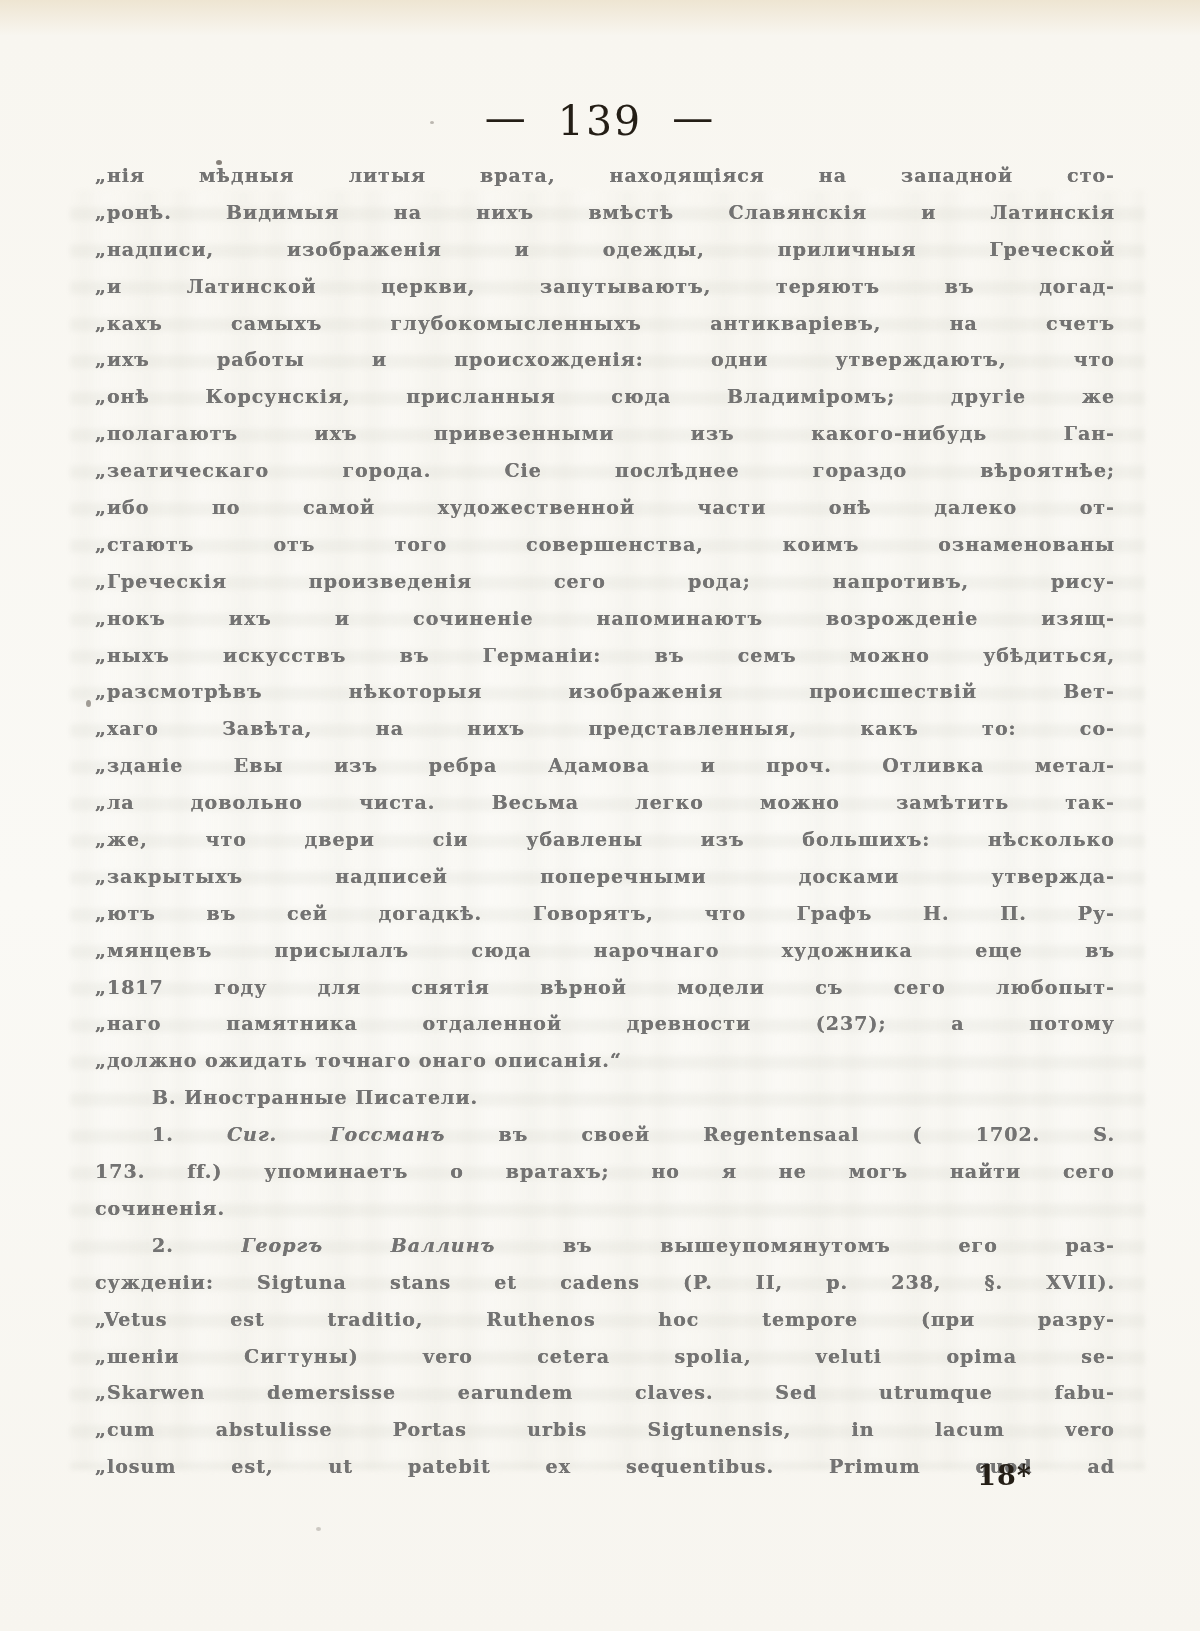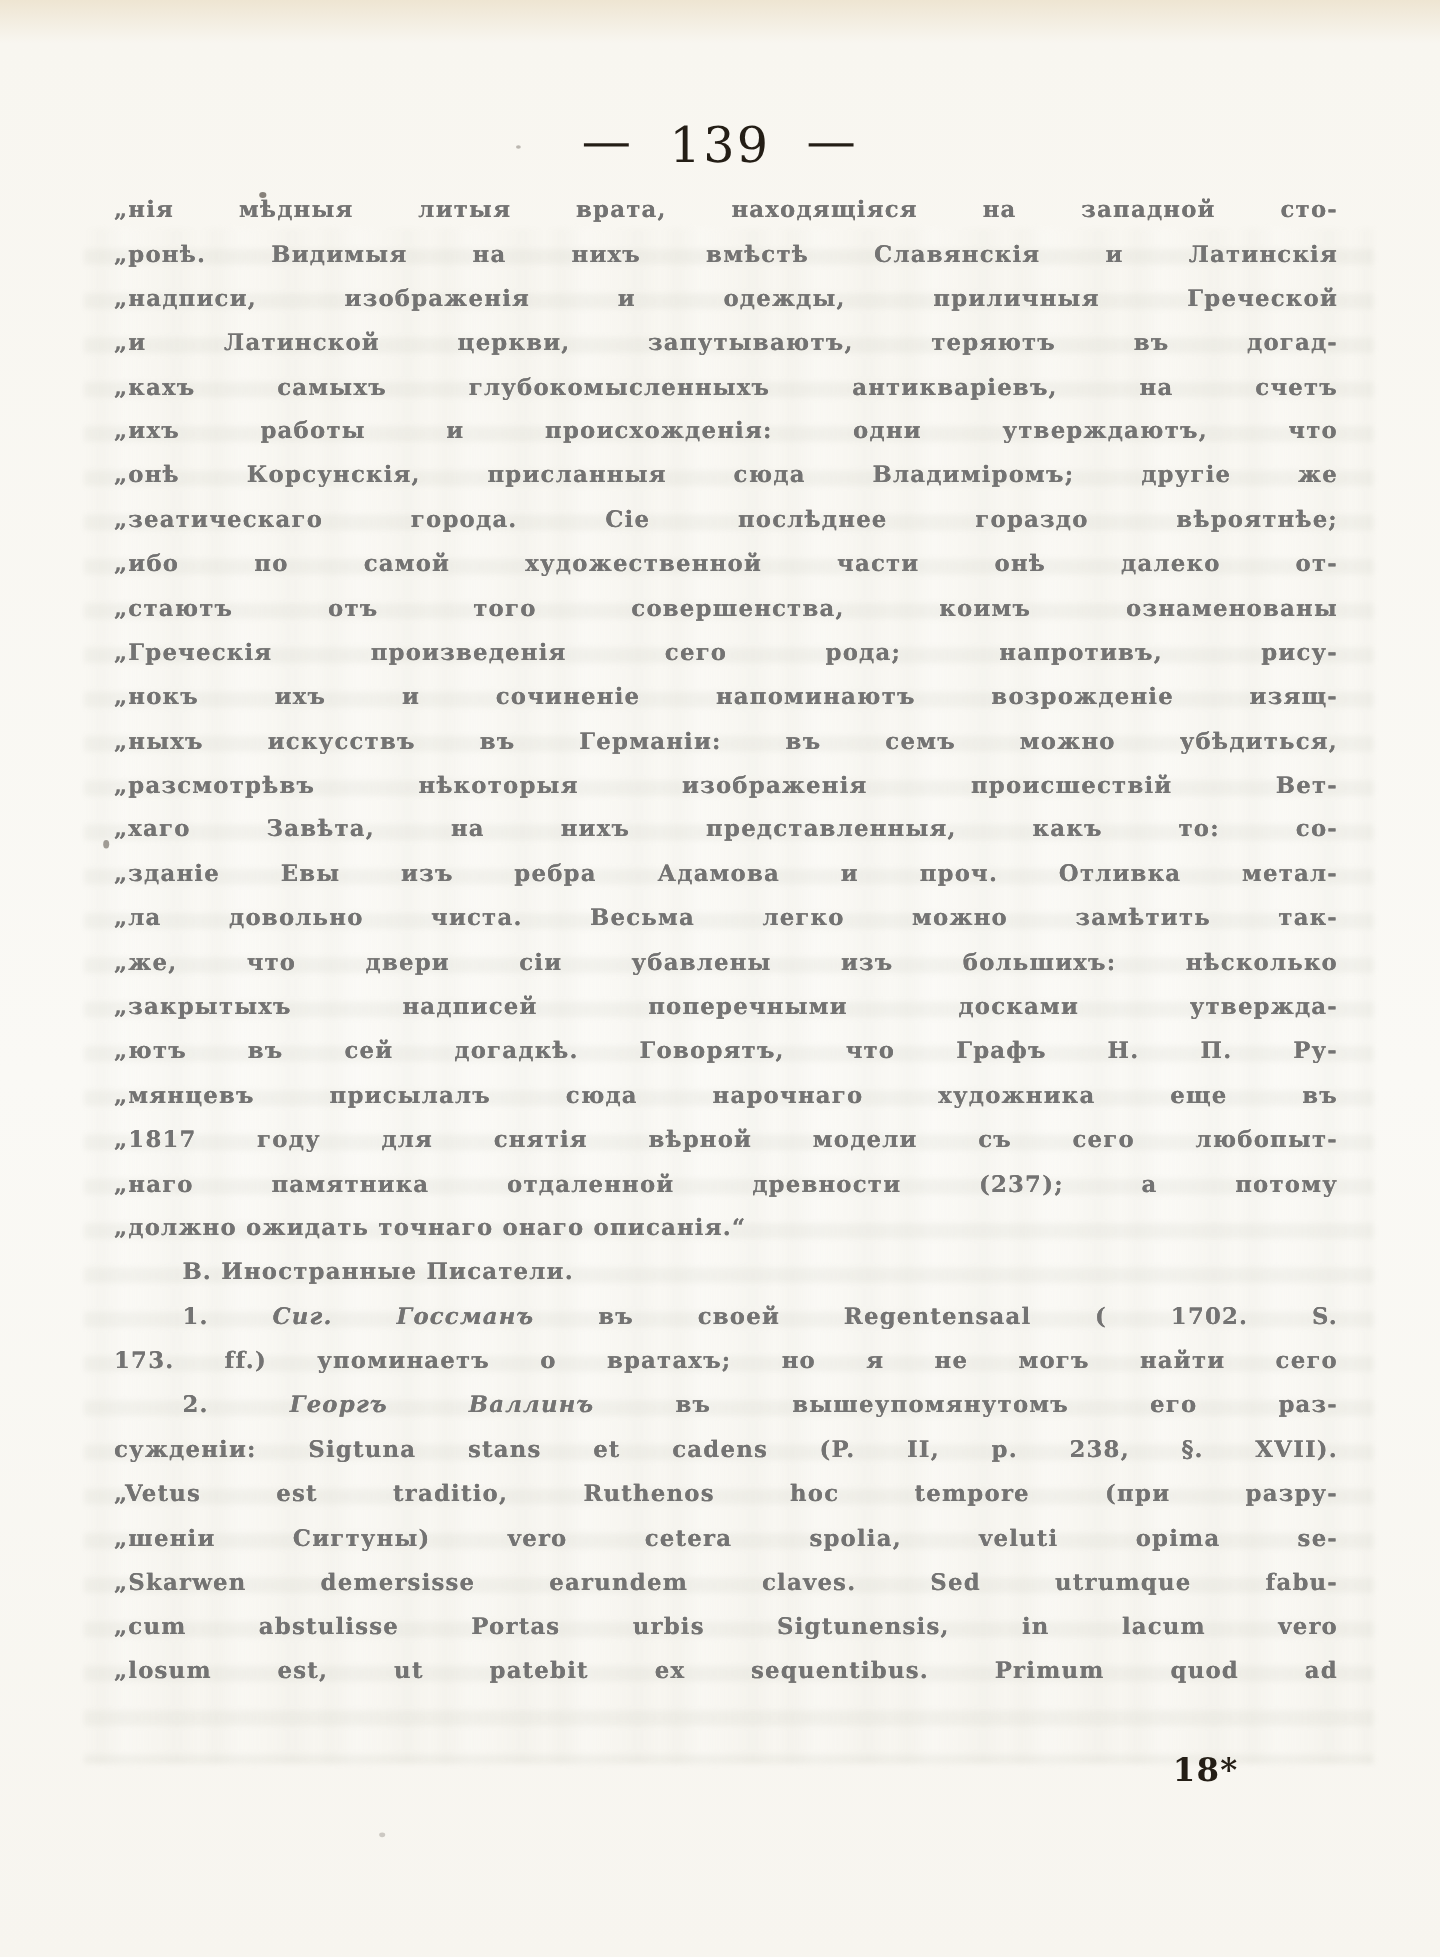--- a/index.html
+++ b/index.html
@@ -119,40 +119,42 @@
   </div>
 
   <div class="text-block">
       <div class="line j"><span>„нія мѣдныя литыя врата, находящіяся на западной сто-</span></div>
       <div class="line j"><span>„ронѣ. Видимыя на нихъ вмѣстѣ Славянскія и Латинскія</span></div>
       <div class="line j"><span>„надписи, изображенія и одежды, приличныя Греческой</span></div>
       <div class="line j"><span>„и Латинской церкви, запутываютъ, теряютъ въ догад-</span></div>
       <div class="line j"><span>„кахъ самыхъ глубокомысленныхъ антикваріевъ, на счетъ</span></div>
       <div class="line j"><span>„ихъ работы и происхожденія: одни утверждаютъ, что</span></div>
       <div class="line j"><span>„онѣ Корсунскія, присланныя сюда Владиміромъ; другіе же</span></div>
+      <div class="line j"><span>„полагаютъ ихъ привезенными изъ какого-нибудь Ган-</span></div>
       <div class="line j"><span>„зеатическаго города. Сіе послѣднее гораздо вѣроятнѣе;</span></div>
       <div class="line j"><span>„ибо по самой художественной части онѣ далеко от-</span></div>
       <div class="line j"><span>„стаютъ отъ того совершенства, коимъ ознаменованы</span></div>
       <div class="line j"><span>„Греческія произведенія сего рода; напротивъ, рису-</span></div>
       <div class="line j"><span>„нокъ ихъ и сочиненіе напоминаютъ возрожденіе изящ-</span></div>
       <div class="line j"><span>„ныхъ искусствъ въ Германіи: въ семъ можно убѣдиться,</span></div>
       <div class="line j"><span>„разсмотрѣвъ нѣкоторыя изображенія происшествій Вет-</span></div>
       <div class="line j"><span>„хаго Завѣта, на нихъ представленныя, какъ то: со-</span></div>
       <div class="line j"><span>„зданіе Евы изъ ребра Адамова и проч. Отливка метал-</span></div>
       <div class="line j"><span>„ла довольно чиста. Весьма легко можно замѣтить так-</span></div>
       <div class="line j"><span>„же, что двери сіи убавлены изъ большихъ: нѣсколько</span></div>
       <div class="line j"><span>„закрытыхъ надписей поперечными досками утвержда-</span></div>
       <div class="line j"><span>„ютъ въ сей догадкѣ. Говорятъ, что Графъ Н. П. Ру-</span></div>
       <div class="line j"><span>„мянцевъ присылалъ сюда нарочнаго художника еще въ</span></div>
       <div class="line j"><span>„1817 году для снятія вѣрной модели съ сего любопыт-</span></div>
       <div class="line j"><span>„наго памятника отдаленной древности (237); а потому</span></div>
       <div class="line l"><span>„должно ожидать точнаго онаго описанія.“</span></div>
       <div class="line il"><span>В. Иностранные Писатели.</span></div>
       <div class="line ij"><span>1. </span><span class="it">Сиг. Госсманъ</span><span> въ своей Regentensaal ( 1702. S.</span></div>
       <div class="line j"><span>173. ff.) упоминаетъ о вратахъ; но я не могъ найти сего</span></div>
+      <div class="line l"><span>сочиненія.</span></div>
       <div class="line ij"><span>2. </span><span class="it">Георгъ Валлинъ</span><span> въ вышеупомянутомъ его раз-</span></div>
       <div class="line j"><span>сужденіи: Sigtuna stans et cadens (P. II, p. 238, §. XVII).</span></div>
       <div class="line j"><span>„Vetus est traditio, Ruthenos hoc tempore (при разру-</span></div>
       <div class="line j"><span>„шеніи Сигтуны) vero cetera spolia, veluti opima se-</span></div>
       <div class="line j"><span>„Skarwen demersisse earundem claves. Sed utrumque fabu-</span></div>
       <div class="line j"><span>„cum abstulisse Portas urbis Sigtunensis, in lacum vero</span></div>
       <div class="line j"><span>„losum est, ut patebit ex sequentibus. Primum quod ad</span></div>
     </div>
 
   <div class="signature">18*</div>

